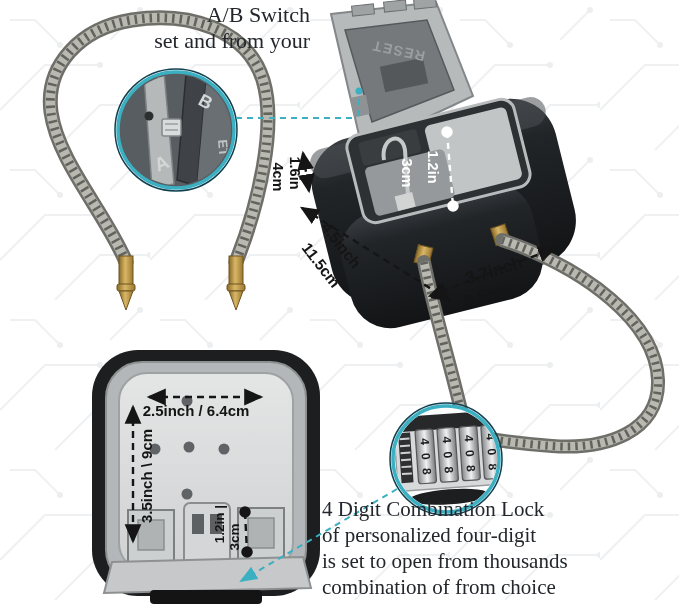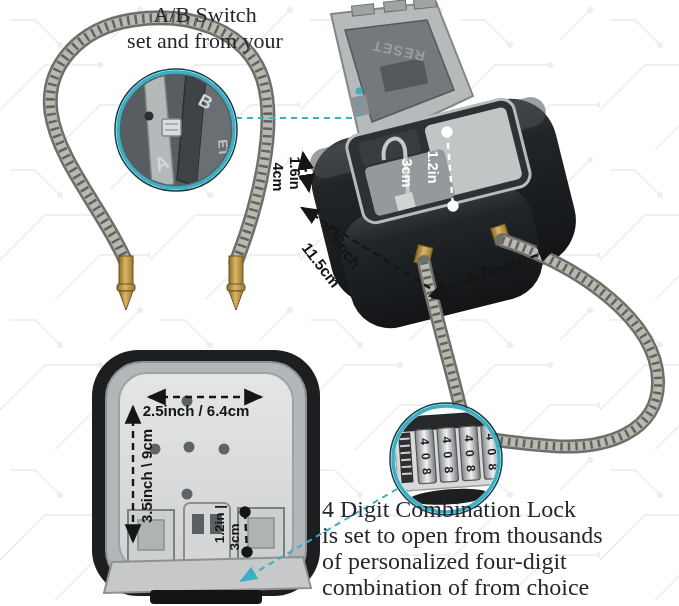--- a/index.html
+++ b/index.html
@@ -1,21 +1,21 @@
 <!DOCTYPE html>
 <html><head>
 <meta charset="utf-8">
 <style>
   html,body{margin:0;padding:0;background:#fff;}
   .canvas{position:relative;width:679px;height:606px;overflow:hidden;background:#ffffff;
           font-family:"Liberation Sans",sans-serif;}
   .canvas svg{position:absolute;left:0;top:0;}
   .caption{position:absolute;color:#23272c;font-family:"Liberation Serif",serif;}
-  .cap-ab{left:100px;top:2px;width:210px;text-align:center;font-size:22px;line-height:26px;font-family:Liberation Serif, serif;}
-  .cap-combo{left:322px;top:496px;width:300px;text-align:left;font-size:24px;line-height:26px;}
+  .cap-ab{left:100px;top:2px;width:210px;text-align:right;font-size:22px;line-height:26px;font-family:Liberation Serif, serif;}
+  .cap-combo{left:322px;top:496px;width:300px;text-align:left;font-size:21px;line-height:26px;}
   .dimtxt{font-family:"Liberation Sans",sans-serif;font-weight:700;fill:#151515;}
   .dimwhite{font-family:"Liberation Sans",sans-serif;font-weight:700;fill:#ffffff;}
 </style>
 </head>
 <body>
 
 <div class="canvas">
 
 <svg width="679" height="606" viewBox="0 0 679 606">
   <defs>
@@ -246,18 +246,18 @@
   <circle cx="359" cy="91" r="3.5" fill="#3ab0c2"></circle>
 </svg>
 
 <div class="caption cap-ab">
   <div>A/B Switch</div>
   <div>set and from your</div>
 </div>
 
 <div class="caption cap-combo">
   <div>4 Digit Combination Lock</div>
+  <div>of personalized four-digit</div>
   <div>is set to open from thousands</div>
-  <div>of personalized four-digit</div>
   <div>combination of from choice</div>
 </div>
 
 </div>
 
 </body></html>

